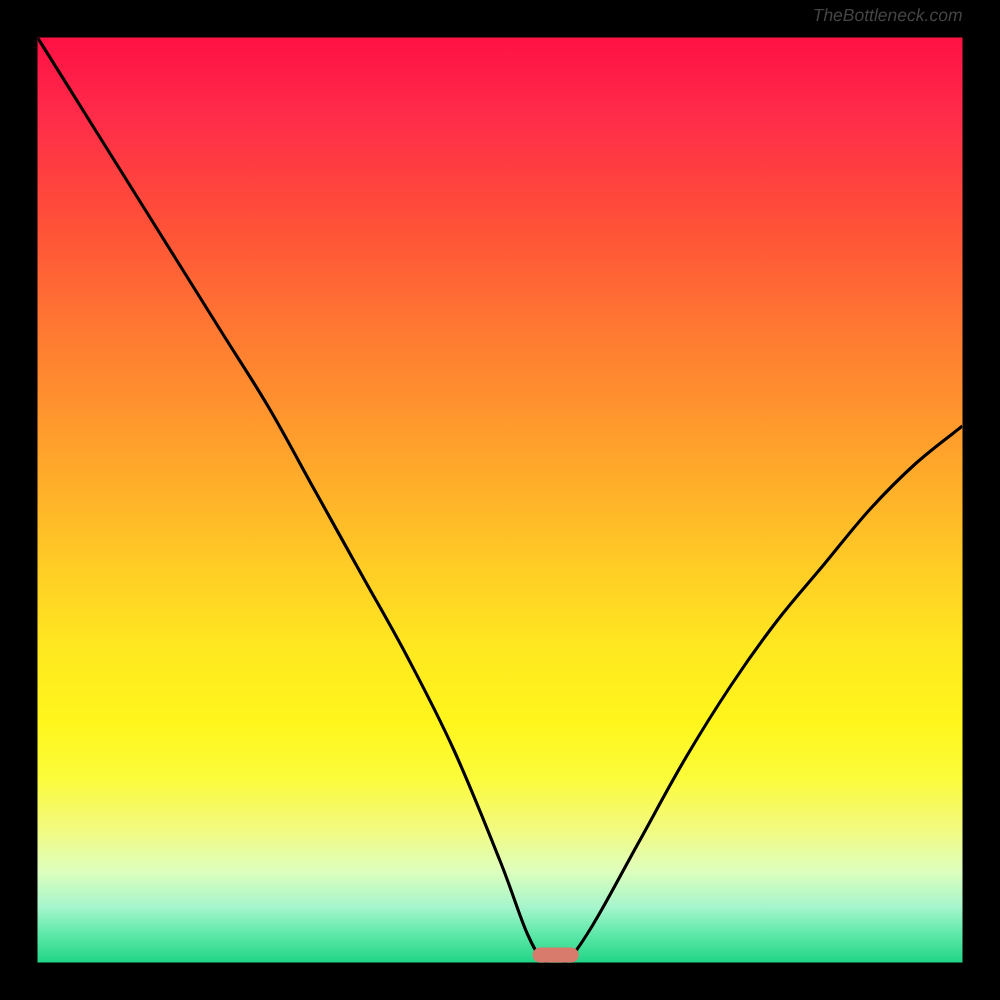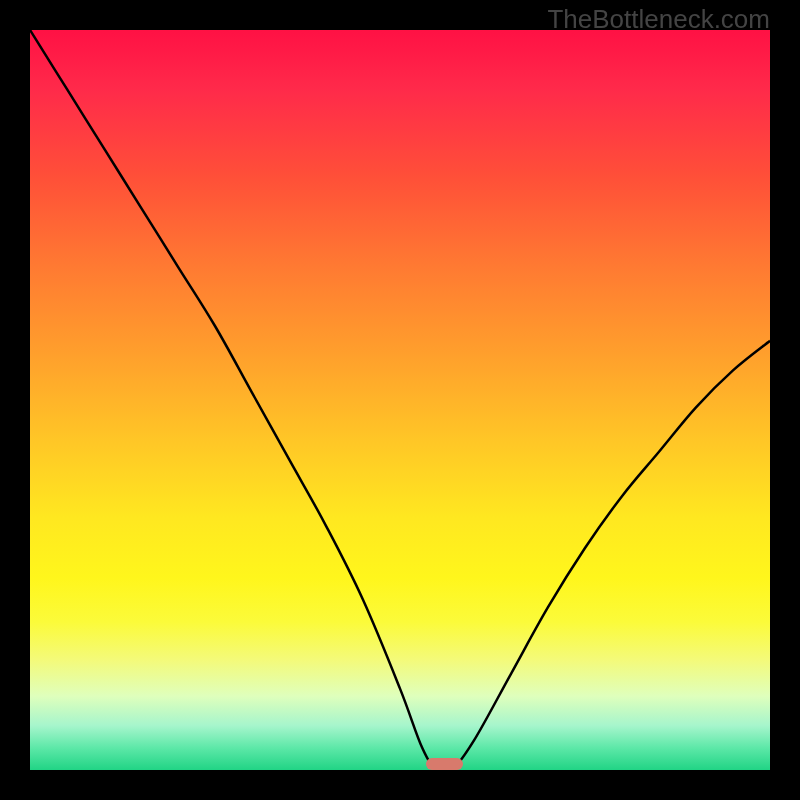--- a/index.html
+++ b/index.html
@@ -45,23 +45,24 @@
         #a6f5cc 94%,
         #5de8a8 97%,
         #21d485 100%
       );
     }
     .watermark {
       position: absolute;
       top: 4px;
       right: 30px;
       color: #444;
-      font-size: 26px;
+      font-size: 14px;
       font-weight: 400;
       z-index: 10;
+      font-style: italic;
     }
     svg.curve {
       position: absolute;
       left: 0;
       top: 0;
       width: 100%;
       height: 100%;
       z-index: 2;
     }
     .marker {

